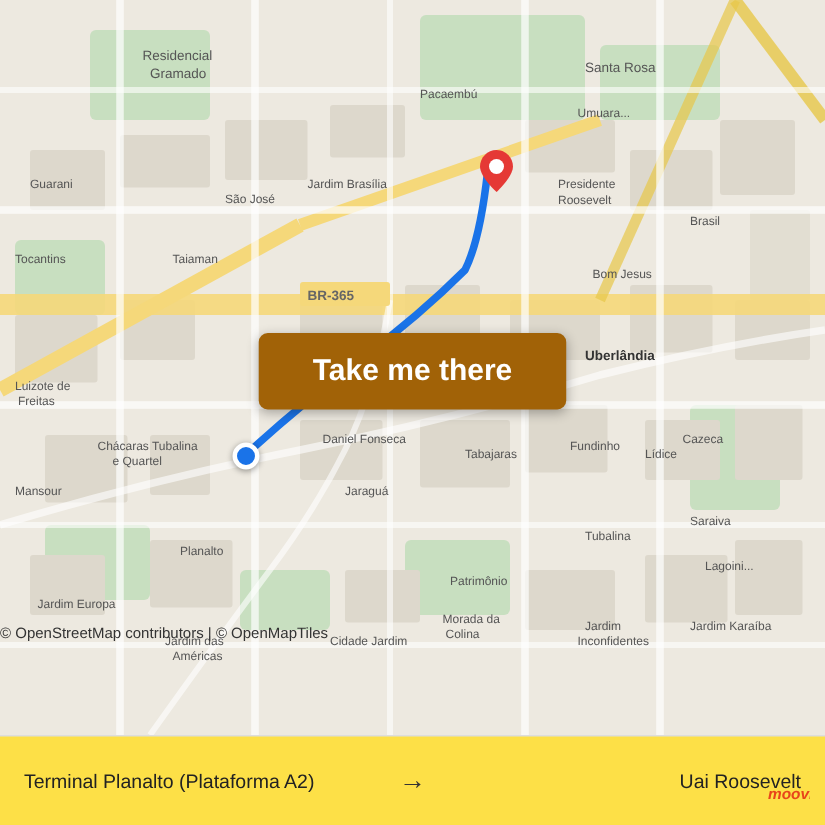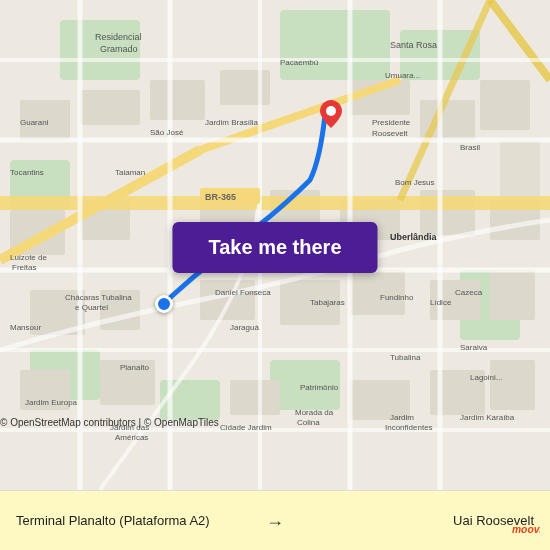--- a/index.html
+++ b/index.html
@@ -25,21 +25,21 @@
       position: absolute;
       top: 0; left: 0;
     }
 
     
     #take-me-there-btn {
       position: absolute;
       left: 50%;
       top: 222px;
       transform: translateX(-50%);
-      background-color: #4c1d95;
+      background-color: #a16207;
       color: white;
       border: none;
       border-radius: 6px;
       padding: 14px 36px;
       font-size: 20px;
       font-weight: bold;
       cursor: pointer;
       white-space: nowrap;
       z-index: 10;
       box-shadow: 0 2px 8px rgba(0,0,0,0.3);
@@ -88,21 +88,21 @@
       width: 100%;
       height: 100%;
       z-index: 7;
       pointer-events: none;
     }
 
     
     #bottom-bar {
       width: 550px;
       height: 60px;
-      background: #fef9c3;
+      background: #fde047;
       display: flex;
       align-items: center;
       justify-content: space-between;
       padding: 0 16px;
       border-top: 1px solid #ddd;
       position: relative;
       z-index: 20;
     }
 
     #from-label {

